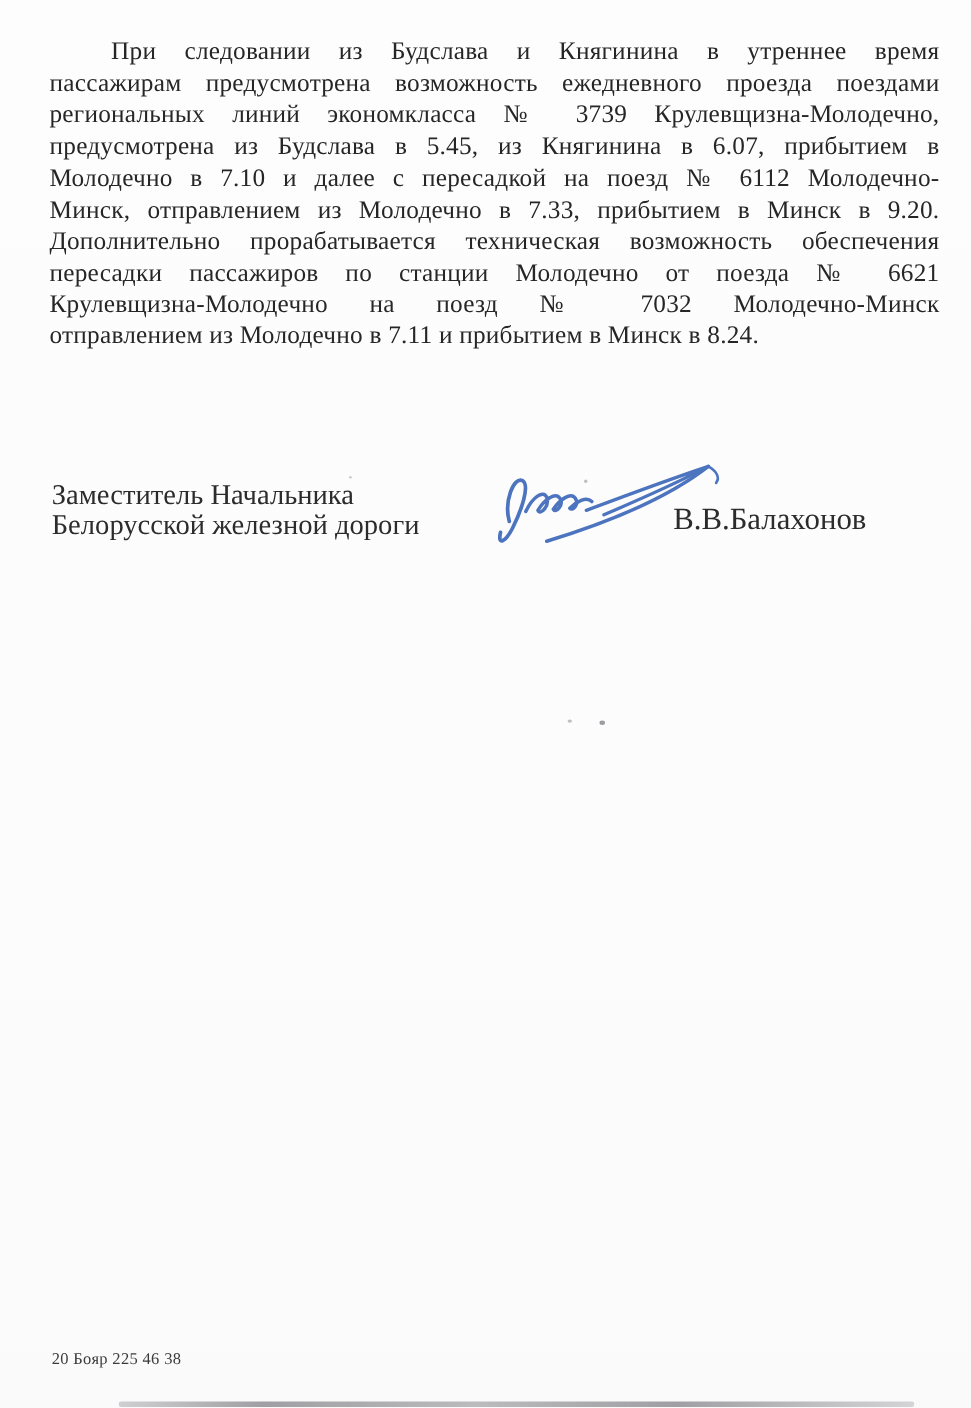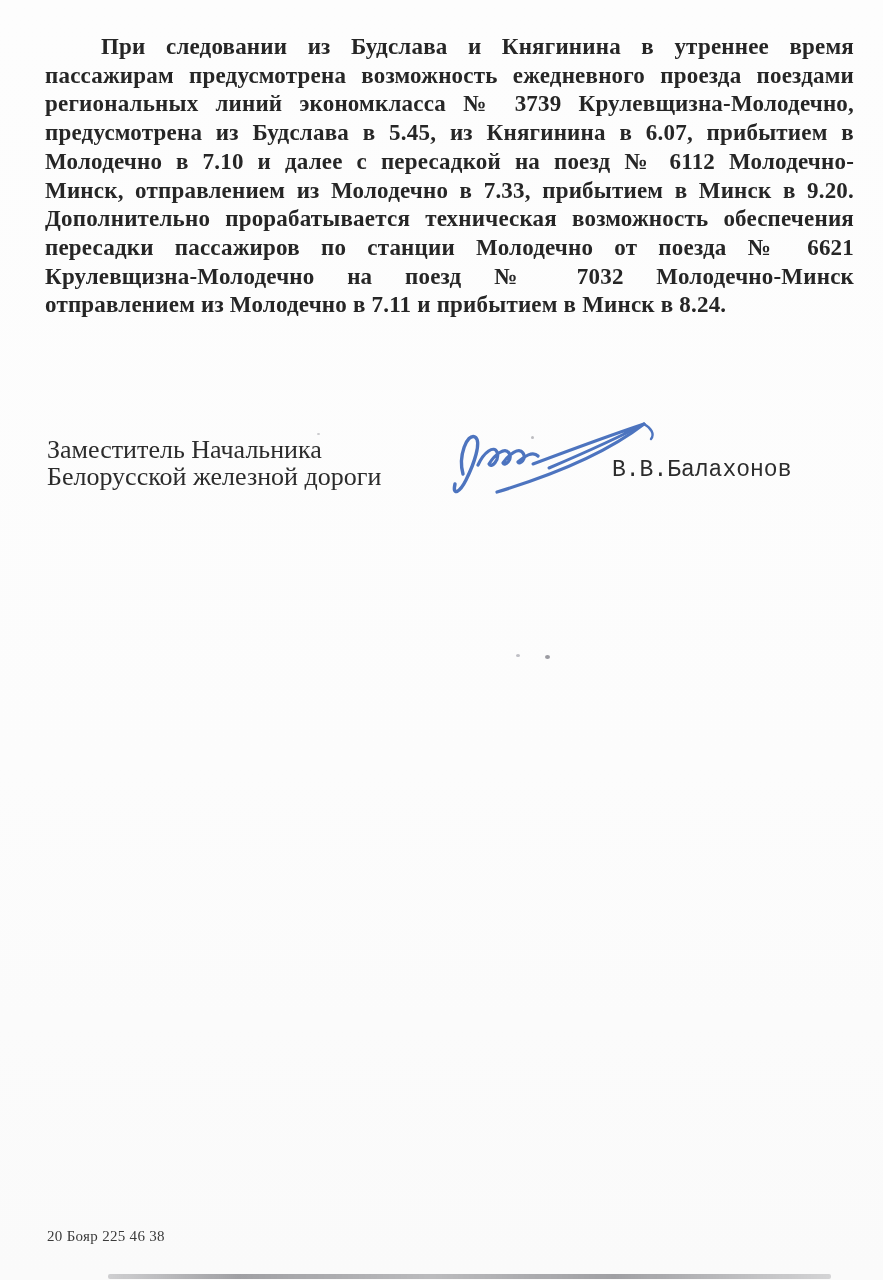--- a/index.html
+++ b/index.html
@@ -29,21 +29,20 @@
     font-size: 23px;
     line-height: 28.7px;
     letter-spacing: 0.2px;
   }
   .paragraph { margin: 0; }
   .paragraph + .paragraph { margin-top: 5px; }
   .line {
     text-align: justify;
     text-align-last: justify;
     white-space: nowrap;
-    font-weight: bold;
   }
   .line.last {
     text-align-last: left;
   }
   .line.indent {
     text-indent: 56px;
   }
   
   .sig-titles {
     position: absolute;
@@ -52,23 +51,22 @@
     color: #2c2c2c;
     font-size: 26px;
     line-height: 27px;
     white-space: nowrap;
   }
   .sig-name {
     position: absolute;
     top: 457px;
     left: 612px;
     color: #2c2c2c;
-    font-size: 23px;
+    font-size: 28px;
     white-space: nowrap;
-    font-family: Liberation Mono, monospace;
   }
   .signature-wrap {
     position: absolute;
     top: 412px;
     left: 445px;
     width: 222px;
     height: 88px;
   }
   .signature-wrap svg { display: block; width: 100%; height: 100%; }
   

